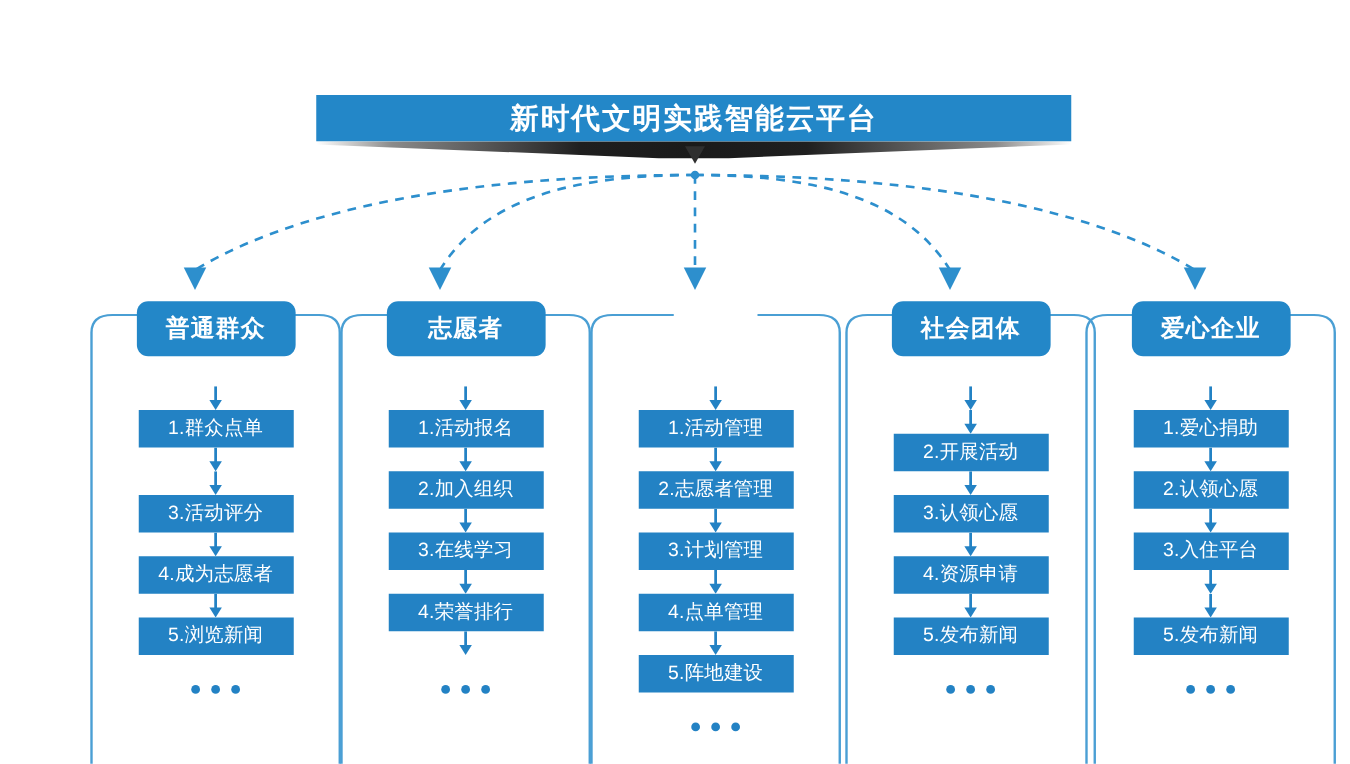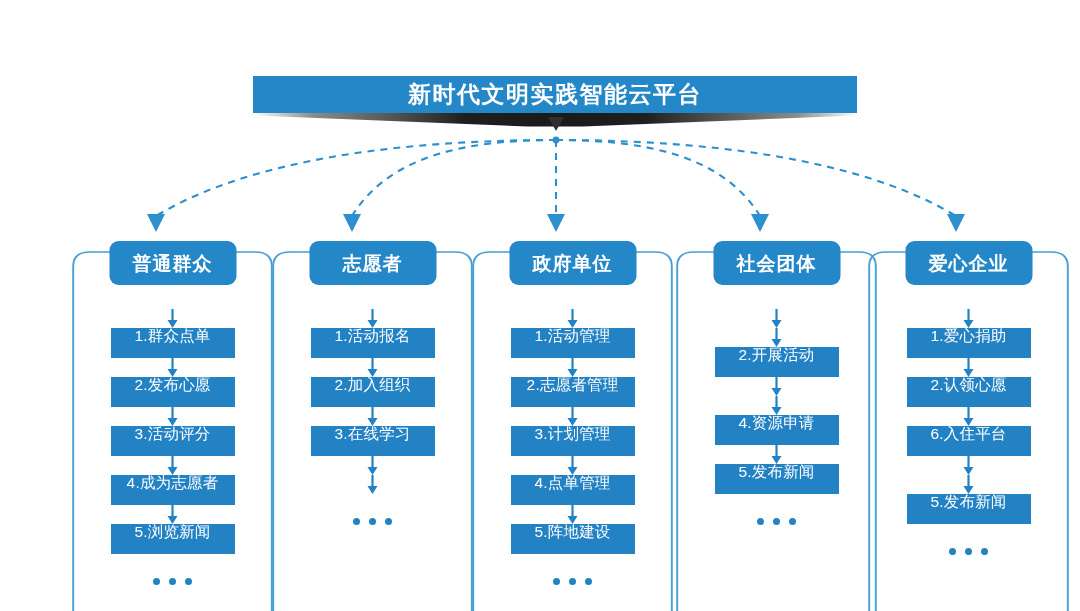--- a/index.html
+++ b/index.html
@@ -125,20 +125,21 @@
     width: 11px;
     height: 19px;
     flex: 0 0 auto;
   }
 
   .step-box {
     width: 124px;
     height: 30px;
     background: #2382c4;
     display: flex;
+    align-items: center;
     justify-content: center;
     flex: 0 0 auto;
   }
   .step-box .step-text {
     color: #ffffff;
     font-size: 15.5px;
     line-height: 1;
     white-space: nowrap;
     letter-spacing: 0.2px;
   }
@@ -218,23 +219,20 @@
           <line x1="5.5" y1="0" x2="5.5" y2="12" stroke="#2382c4" stroke-width="2.2"></line>
           <polygon points="0.5,11 10.5,11 5.5,19" fill="#2382c4"></polygon>
         </svg>
         <div class="step-box">
           <span class="step-text">1.群众点单</span>
         </div>
         <svg class="flow-arrow" viewBox="0 0 11 19">
           <line x1="5.5" y1="0" x2="5.5" y2="12" stroke="#2382c4" stroke-width="2.2"></line>
           <polygon points="0.5,11 10.5,11 5.5,19" fill="#2382c4"></polygon>
         </svg>
-        <div class="step-box">
-          <span class="step-text">2.发布心愿</span>
-        </div>
         <svg class="flow-arrow" viewBox="0 0 11 19">
           <line x1="5.5" y1="0" x2="5.5" y2="12" stroke="#2382c4" stroke-width="2.2"></line>
           <polygon points="0.5,11 10.5,11 5.5,19" fill="#2382c4"></polygon>
         </svg>
         <div class="step-box">
           <span class="step-text">3.活动评分</span>
         </div>
         <svg class="flow-arrow" viewBox="0 0 11 19">
           <line x1="5.5" y1="0" x2="5.5" y2="12" stroke="#2382c4" stroke-width="2.2"></line>
           <polygon points="0.5,11 10.5,11 5.5,19" fill="#2382c4"></polygon>
@@ -283,39 +281,39 @@
           <line x1="5.5" y1="0" x2="5.5" y2="12" stroke="#2382c4" stroke-width="2.2"></line>
           <polygon points="0.5,11 10.5,11 5.5,19" fill="#2382c4"></polygon>
         </svg>
         <div class="step-box">
           <span class="step-text">3.在线学习</span>
         </div>
         <svg class="flow-arrow" viewBox="0 0 11 19">
           <line x1="5.5" y1="0" x2="5.5" y2="12" stroke="#2382c4" stroke-width="2.2"></line>
           <polygon points="0.5,11 10.5,11 5.5,19" fill="#2382c4"></polygon>
         </svg>
+        <div class="step-box">
+          <span class="step-text">4.荣誉排行</span>
+        </div>
         <svg class="flow-arrow" viewBox="0 0 11 19">
           <line x1="5.5" y1="0" x2="5.5" y2="12" stroke="#2382c4" stroke-width="2.2"></line>
           <polygon points="0.5,11 10.5,11 5.5,19" fill="#2382c4"></polygon>
         </svg>
         <div class="ellipsis">
           <i></i>
           <i></i>
           <i></i>
         </div>
       </div>
     </div>
   <div class="column" style="left:472px;">
       <svg class="col-frame" viewBox="0 0 168 386" preserveAspectRatio="none">
         <path d="M20,1 L1,1 Q1,1 1,1 L1,1" fill="none"></path>
         <path d="M56,1 L15,1 Q1,1 1,15 L1,371 Q1,385 15,385 L153,385 Q167,385 167,371 L167,15 Q167,1 153,1 L112,1" fill="none" stroke="#4a9fd4" stroke-width="1.6"></path>
       </svg>
-      <div class="col-header">
-        <span class="hdr-text">政府单位</span>
-      </div>
       <div class="col-flow">
         <svg class="flow-arrow" viewBox="0 0 11 19">
           <line x1="5.5" y1="0" x2="5.5" y2="12" stroke="#2382c4" stroke-width="2.2"></line>
           <polygon points="0.5,11 10.5,11 5.5,19" fill="#2382c4"></polygon>
         </svg>
         <div class="step-box">
           <span class="step-text">1.活动管理</span>
         </div>
         <svg class="flow-arrow" viewBox="0 0 11 19">
           <line x1="5.5" y1="0" x2="5.5" y2="12" stroke="#2382c4" stroke-width="2.2"></line>
@@ -369,20 +367,23 @@
           <line x1="5.5" y1="0" x2="5.5" y2="12" stroke="#2382c4" stroke-width="2.2"></line>
           <polygon points="0.5,11 10.5,11 5.5,19" fill="#2382c4"></polygon>
         </svg>
         <div class="step-box">
           <span class="step-text">2.开展活动</span>
         </div>
         <svg class="flow-arrow" viewBox="0 0 11 19">
           <line x1="5.5" y1="0" x2="5.5" y2="12" stroke="#2382c4" stroke-width="2.2"></line>
           <polygon points="0.5,11 10.5,11 5.5,19" fill="#2382c4"></polygon>
         </svg>
+        <div class="step-box">
+          <span class="step-text">3.认领心愿</span>
+        </div>
         <svg class="flow-arrow" viewBox="0 0 11 19">
           <line x1="5.5" y1="0" x2="5.5" y2="12" stroke="#2382c4" stroke-width="2.2"></line>
           <polygon points="0.5,11 10.5,11 5.5,19" fill="#2382c4"></polygon>
         </svg>
         <div class="step-box">
           <span class="step-text">4.资源申请</span>
         </div>
         <svg class="flow-arrow" viewBox="0 0 11 19">
           <line x1="5.5" y1="0" x2="5.5" y2="12" stroke="#2382c4" stroke-width="2.2"></line>
           <polygon points="0.5,11 10.5,11 5.5,19" fill="#2382c4"></polygon>
@@ -418,21 +419,21 @@
           <polygon points="0.5,11 10.5,11 5.5,19" fill="#2382c4"></polygon>
         </svg>
         <div class="step-box">
           <span class="step-text">2.认领心愿</span>
         </div>
         <svg class="flow-arrow" viewBox="0 0 11 19">
           <line x1="5.5" y1="0" x2="5.5" y2="12" stroke="#2382c4" stroke-width="2.2"></line>
           <polygon points="0.5,11 10.5,11 5.5,19" fill="#2382c4"></polygon>
         </svg>
         <div class="step-box">
-          <span class="step-text">6.入住平台</span>
+          <span class="step-text">3.入住平台</span>
         </div>
         <svg class="flow-arrow" viewBox="0 0 11 19">
           <line x1="5.5" y1="0" x2="5.5" y2="12" stroke="#2382c4" stroke-width="2.2"></line>
           <polygon points="0.5,11 10.5,11 5.5,19" fill="#2382c4"></polygon>
         </svg>
         <svg class="flow-arrow" viewBox="0 0 11 19">
           <line x1="5.5" y1="0" x2="5.5" y2="12" stroke="#2382c4" stroke-width="2.2"></line>
           <polygon points="0.5,11 10.5,11 5.5,19" fill="#2382c4"></polygon>
         </svg>
         <div class="step-box">

